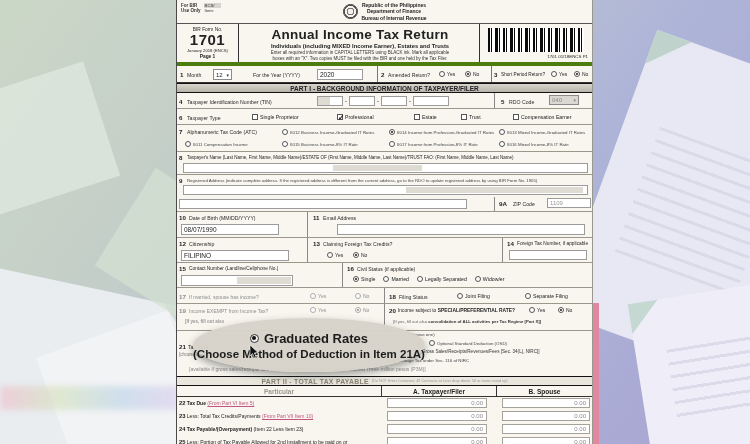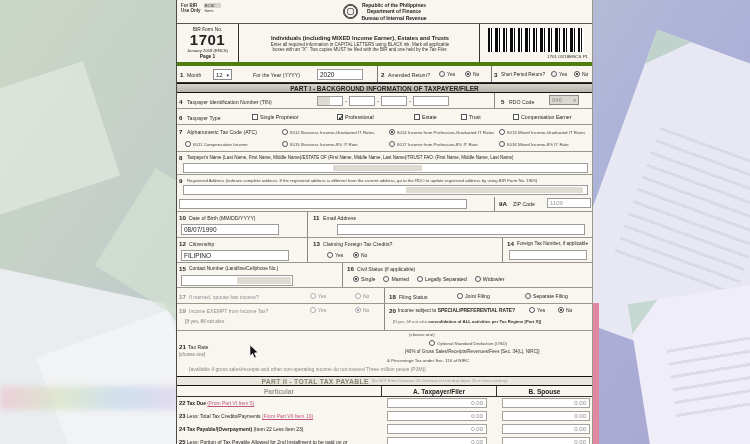--- a/index.html
+++ b/index.html
@@ -108,20 +108,21 @@
   </div>
 
   <div class="sec" style="height:42px;border-bottom:4px solid #4d7c0f;">
     <div class="abs" style="left:0;top:0;width:62px;height:100%;border-right:1px solid #333;display:flex;flex-direction:column;align-items:center;justify-content:center;line-height:1.1;">
       <span style="font-size:4.8px;">BIR Form No.</span>
       <span style="font-size:15px;font-weight:bold;letter-spacing:.5px;">1701</span>
       <span style="font-size:4.2px;">January 2018 (ENCS)</span>
       <span style="font-size:4.8px;font-weight:bold;">Page 1</span>
     </div>
     <div class="abs" style="left:63px;top:1px;width:240px;height:100%;display:flex;flex-direction:column;align-items:center;justify-content:center;text-align:center;line-height:1.2;">
+      <span style="font-size:13.5px;font-weight:bold;letter-spacing:.3px;">Annual Income Tax Return</span>
       <span style="font-size:5.8px;font-weight:bold;">Individuals (including MIXED Income Earner), Estates and Trusts</span>
       <span style="font-size:4.5px;color:#333;">Enter all required information in CAPITAL LETTERS using BLACK ink. Mark all applicable</span>
       <span style="font-size:4.5px;color:#333;">boxes with an "X". Two copies MUST be filed with the BIR and one held by the Tax Filer.</span>
     </div>
     <div class="abs" style="right:0;top:0;width:113px;height:100%;border-left:1px solid #333;">
       <div class="barcode"></div>
       <span class="abs" style="right:4px;top:30px;font-size:4.4px;color:#222;">1701 01/18ENCS P1</span>
     </div>
   </div>
 
@@ -467,18 +468,25 @@
       </span>
       <div class="val-box" style="left:210px;top:1px;width:100px;">
           <span>0.00</span>
         </div>
       <div class="val-box" style="left:325px;top:1px;width:88px;">
           <span>0.00</span>
         </div>
     </div>
   </div>
 
+  <div class="bubble">
+    <div class="l1">
+      <span class="bradio"></span>
+      <span>Graduated Rates</span>
+    </div>
+    <div class="l2">(Choose Method of Deduction in Item 21A)</div>
+  </div>
 
   <svg class="cursor" width="10" height="14" viewBox="0 0 10 14">
     <path d="M1 0 L1 11 L3.6 8.6 L5.4 13 L7.2 12.2 L5.4 7.9 L9 7.6 Z" fill="#111" stroke="#fff" stroke-width="0.6"></path>
   </svg>
 
 </div>
 
 </body></html>

